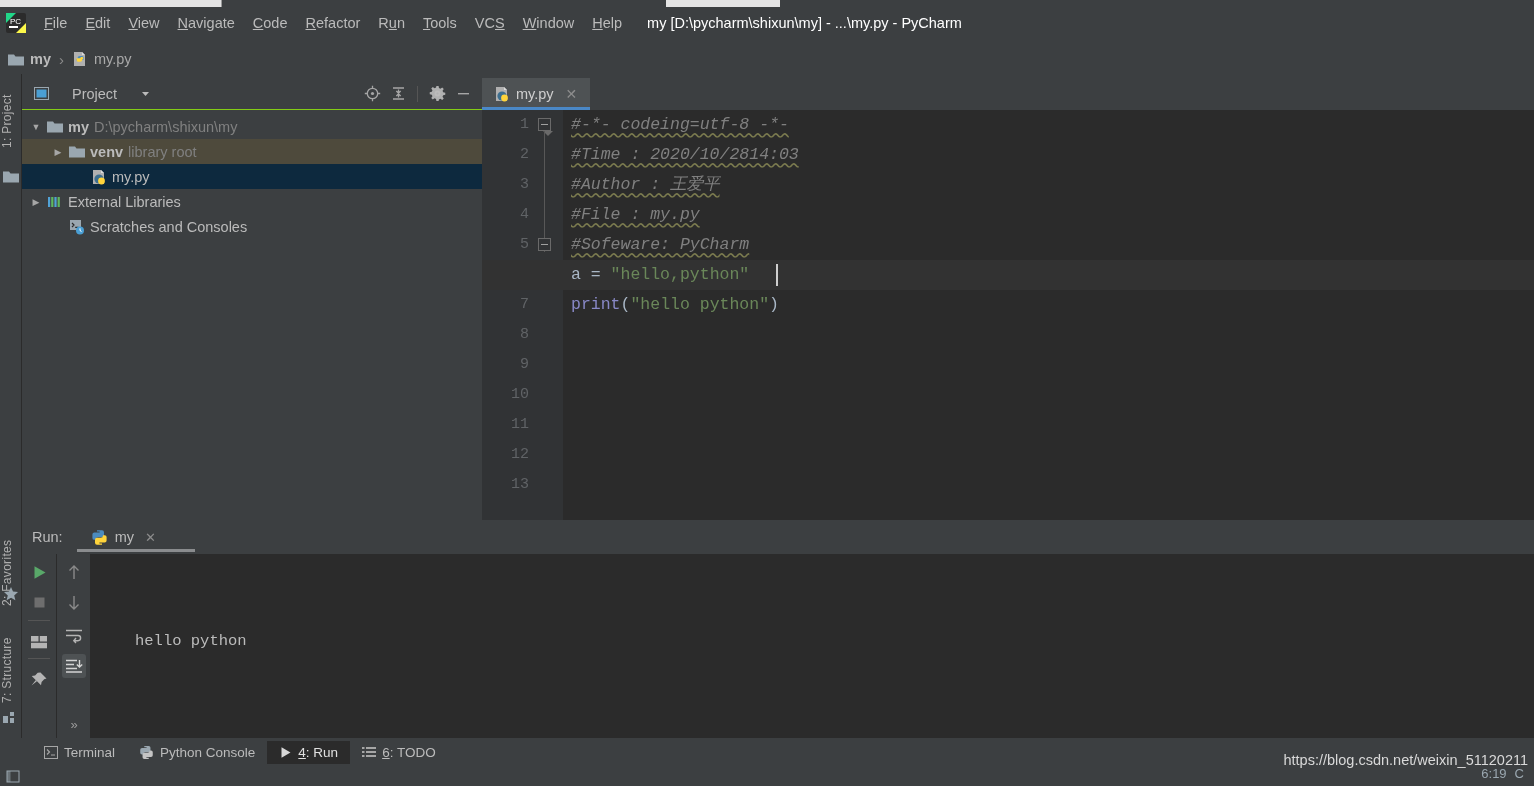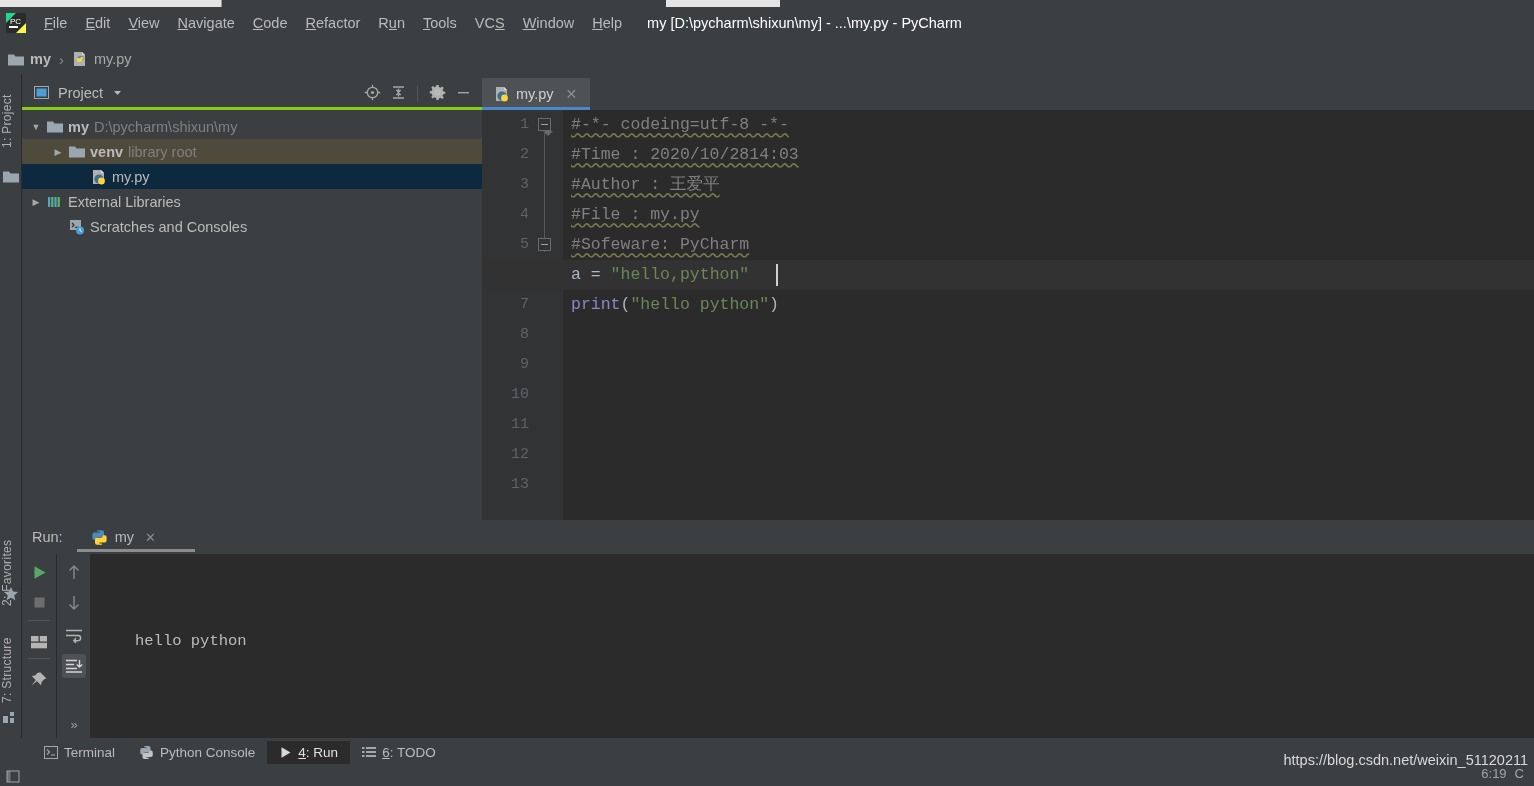--- a/index.html
+++ b/index.html
@@ -53,22 +53,22 @@
     letter-spacing:0.3px;
   }
   .strip-icon { position:absolute; left:3px; width:16px; height:16px; }
 
   
   .project-panel {
     position:absolute; top:78px; left:22px; width:460px; height:442px;
     background:#3c3f41;
   }
   .pp-header {
-    height:32px; display:flex; align-items:center; padding-left:12px; gap:9px;
-    border-bottom:3px solid #84cc16;
+    height:32px; display:flex; align-items:center; padding-left:12px; gap:23px;
+    border-bottom:1px solid #84cc16;
   }
   .pp-title { font-size:14.5px; color:#bbbbbb; }
   .pp-tools { margin-left:auto; display:flex; align-items:center; gap:4px; padding-right:8px; }
   .pp-tool { width:22px; height:22px; display:flex; align-items:center; justify-content:center; }
   .pp-divider { width:1px; height:16px; background:#555; margin:0 4px; }
   .pp-tree { padding-top:4px; font-size:14.5px; }
   .tree-row {
     display:flex; align-items:center; height:25px; padding-left:8px; gap:5px;
     color:#bbbbbb; white-space:nowrap;
   }
@@ -115,21 +115,21 @@
     border-top:5px solid #6a6a6a;
   }
   .fold-line { position:absolute; left:62px; width:1px; background:#585858; }
   .code-lines { position:absolute; left:81px; top:0; right:0; height:410px; }
   .cur-line-hl { position:absolute; left:-81px; height:30px; width:1133px; background:#323232; }
   .cl {
     position:absolute; left:8px; height:30px; line-height:30px;
     font-family:"Liberation Mono", monospace; font-size:16.5px; white-space:pre;
   }
   .cmt { color:#808080; text-decoration: underline; text-decoration-style: wavy;
-         text-decoration-color:#7a7a4e; text-underline-offset:3px; }
+         text-decoration-color:#7a7a4e; text-underline-offset:3px;font-style:italic; }
   .kw  { color:#8888c6; }
   .str { color:#6a8759; }
   .plain { color:#a9b7c6; }
   .caret { position:absolute; width:1.5px; background:#cfcfcf; height:22px; top:4px; }
 
   
   .run-panel {
     position:absolute; top:520px; left:22px; width:1512px; height:218px;
     background:#3c3f41;
   }

